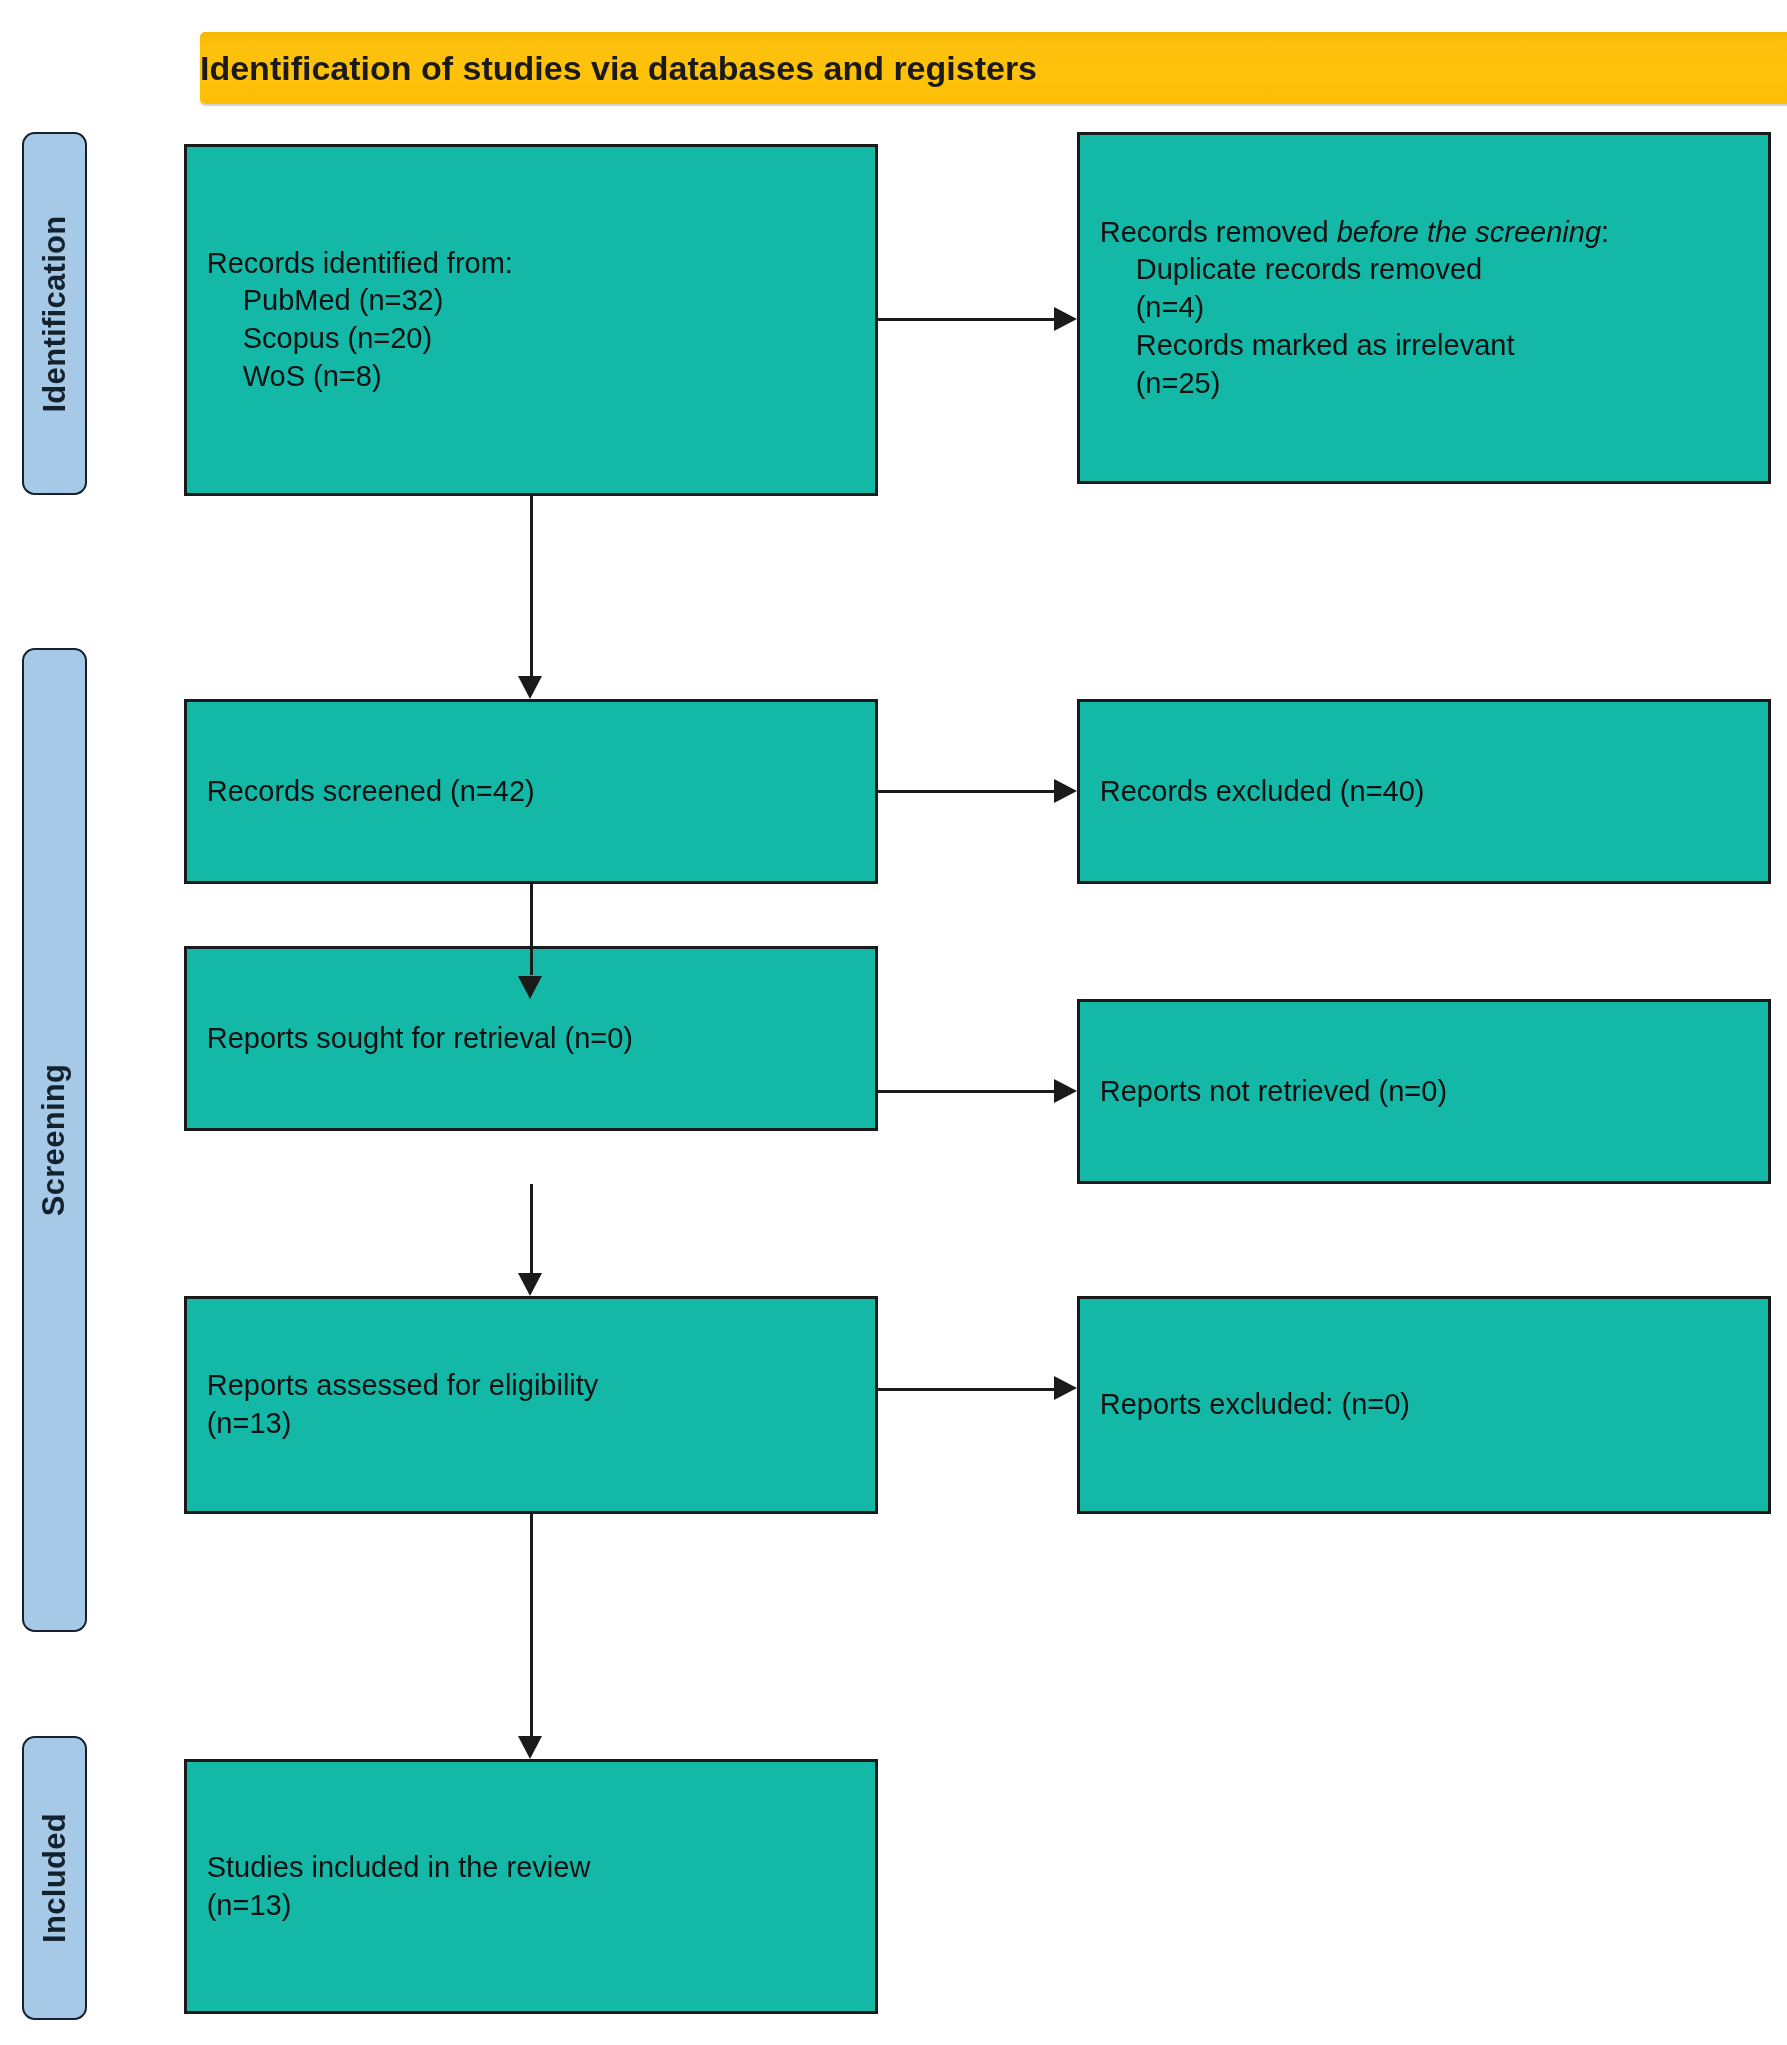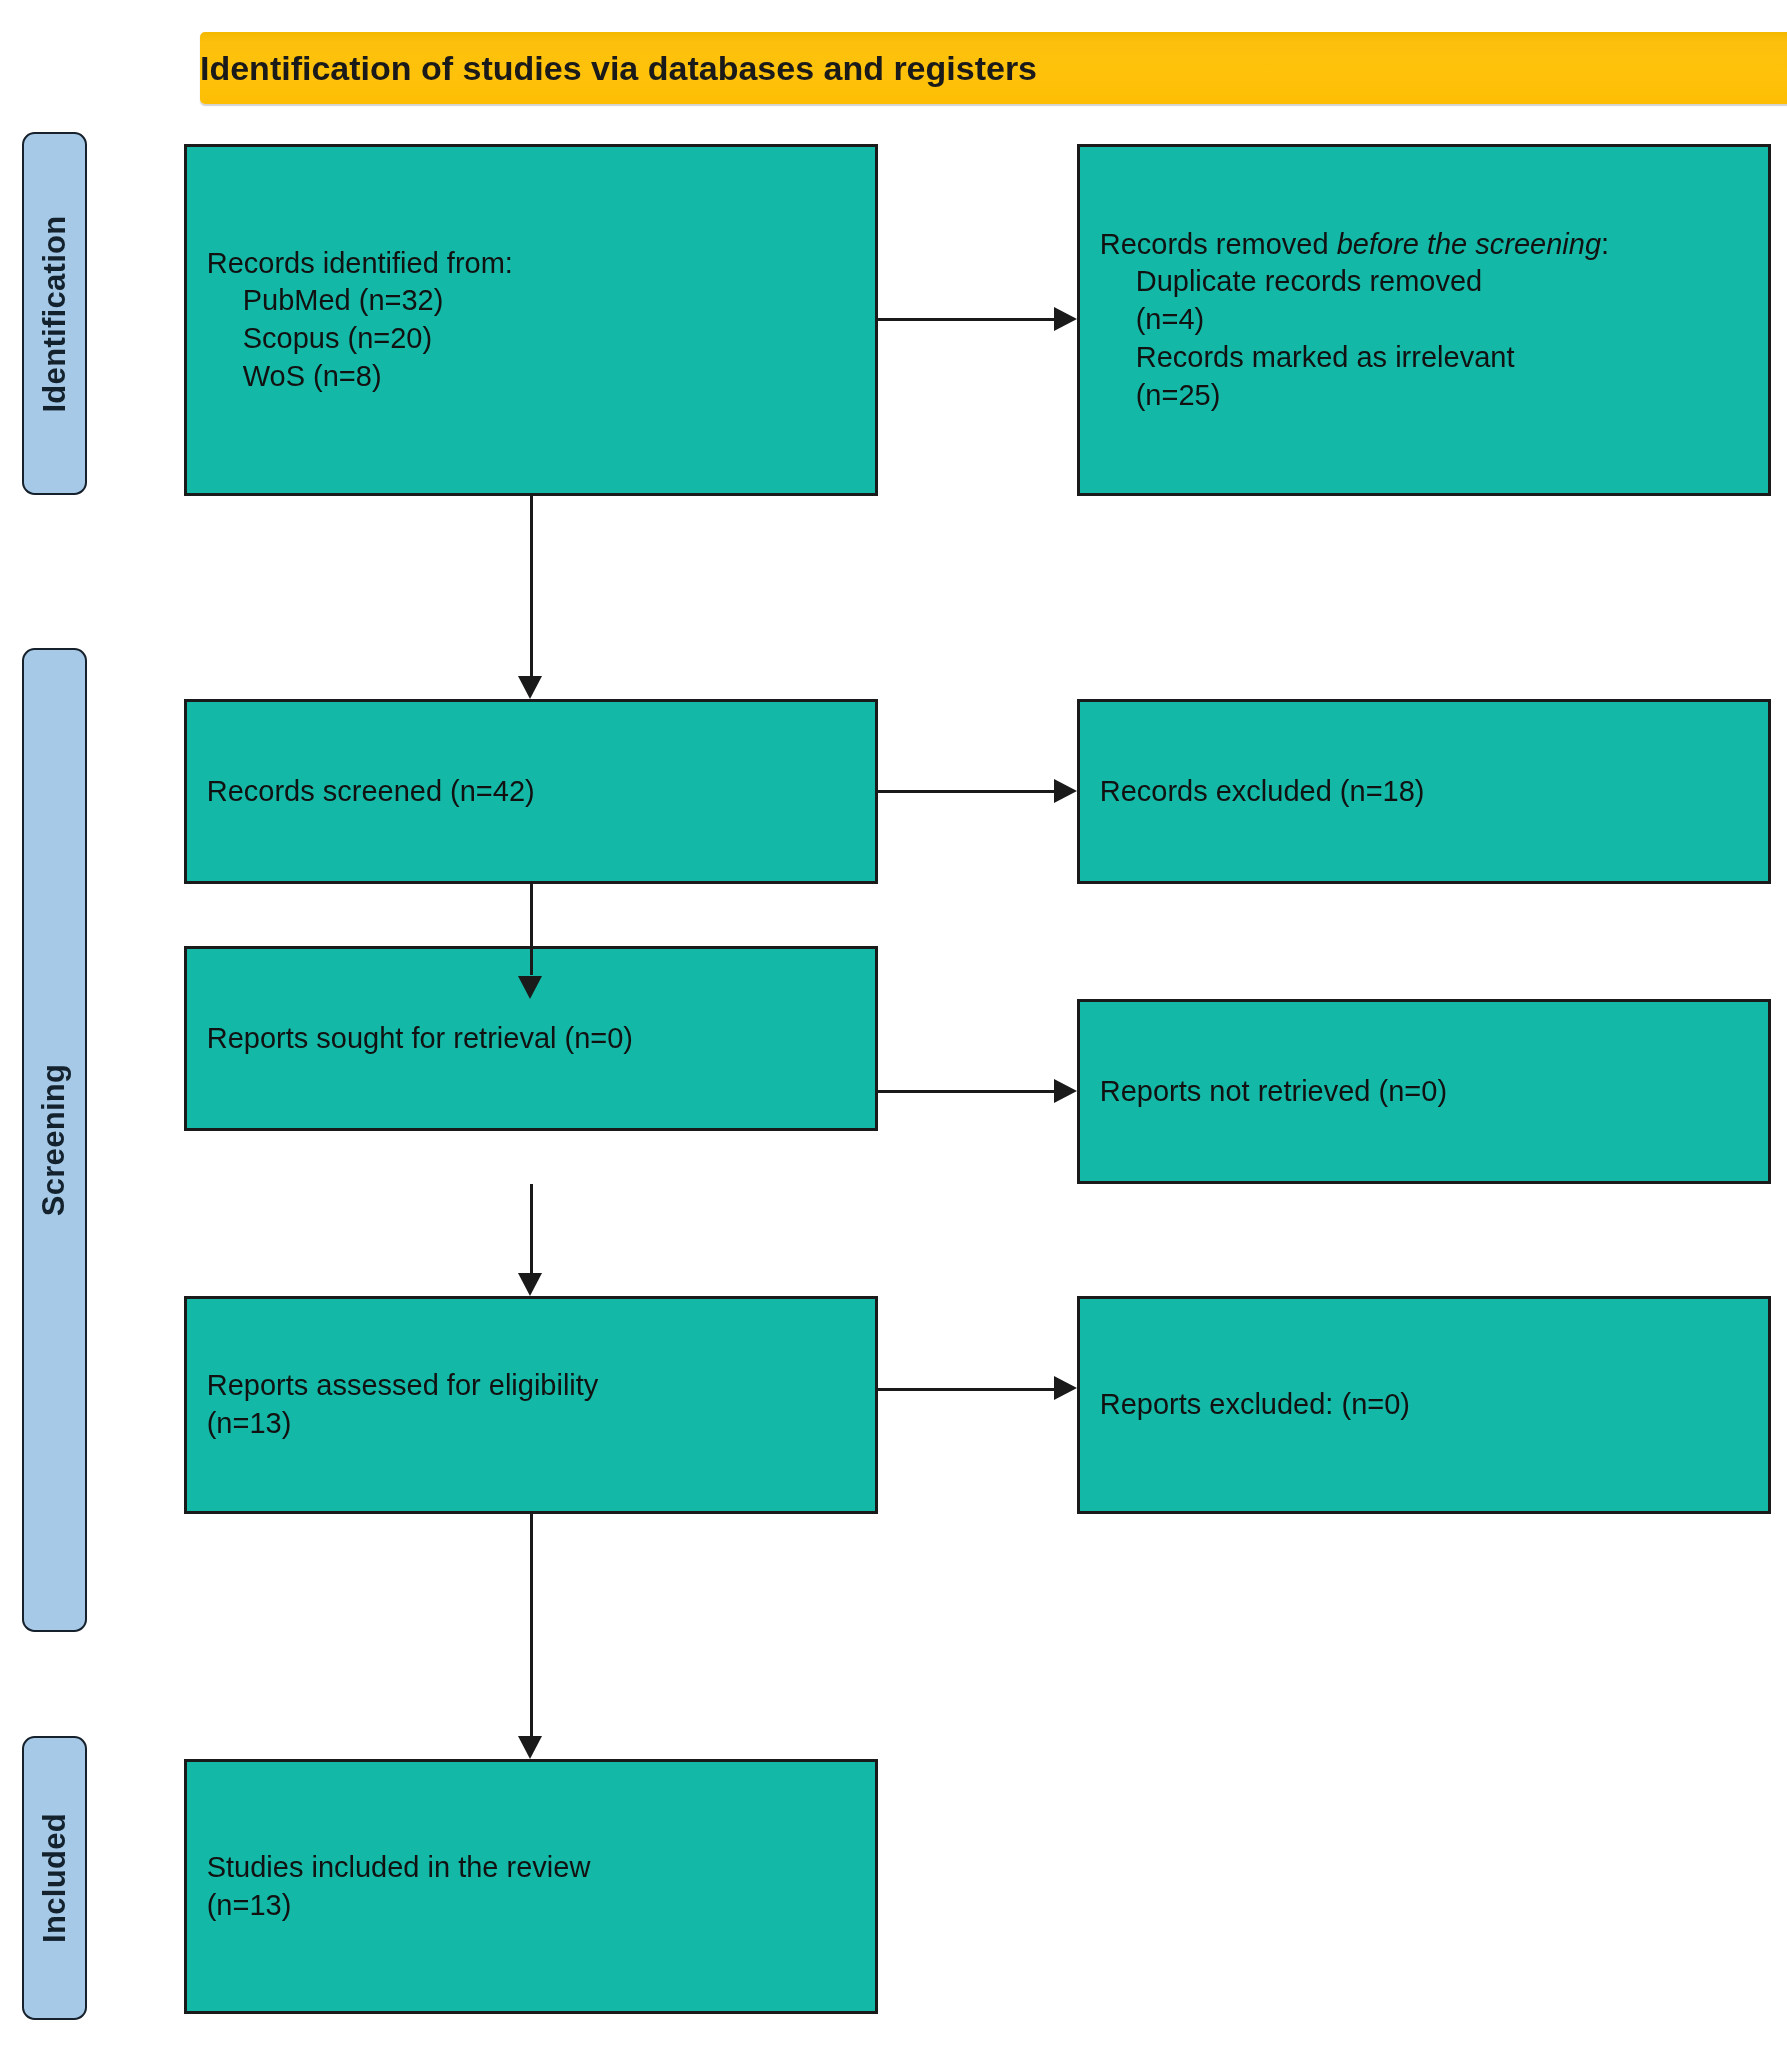--- a/index.html
+++ b/index.html
@@ -82,21 +82,21 @@
     width: 100%;
   }
   .fbox .ftext .ind {
     display: block;
     padding-left: 36px;
   }
   .fbox .ftext .ital { font-style: italic; }
 
   
   #box-identified       { left: 184px;  top: 144px;  width: 694px; height: 352px; }
-  #box-removed          { left: 1077px; top: 144px;  width: 694px; height: 352px; }
+  #box-removed          { left: 1077px; top: 132px;  width: 694px; height: 352px; }
   #box-screened         { left: 184px;  top: 699px; width: 694px; height: 185px; }
   #box-excluded         { left: 1077px; top: 699px; width: 694px; height: 185px; }
   #box-sought           { left: 184px;  top: 946px; width: 694px; height: 185px; }
   #box-not-retrieved    { left: 1077px; top: 999px; width: 694px; height: 185px; }
   #box-assessed         { left: 184px;  top: 1296px; width: 694px; height: 218px; }
   #box-reports-excluded { left: 1077px; top: 1296px; width: 694px; height: 218px; }
   #box-included         { left: 184px;  top: 1759px; width: 694px; height: 255px; }
 
   #box-identified .ftext,
   #box-removed .ftext,
@@ -185,21 +185,21 @@
       <span class="ind">Records marked as irrelevant</span>
       <span class="ind">(n=25)</span>
     </div>
   </div>
 
   <div class="fbox" id="box-screened">
     <div class="ftext">Records screened (n=42)</div>
   </div>
 
   <div class="fbox" id="box-excluded">
-    <div class="ftext">Records excluded (n=18)</div>
+    <div class="ftext">Records excluded (n=40)</div>
   </div>
 
   <div class="fbox" id="box-sought">
     <div class="ftext">Reports sought for retrieval (n=0)</div>
   </div>
 
   <div class="fbox" id="box-not-retrieved">
     <div class="ftext">Reports not retrieved (n=0)</div>
   </div>
 

